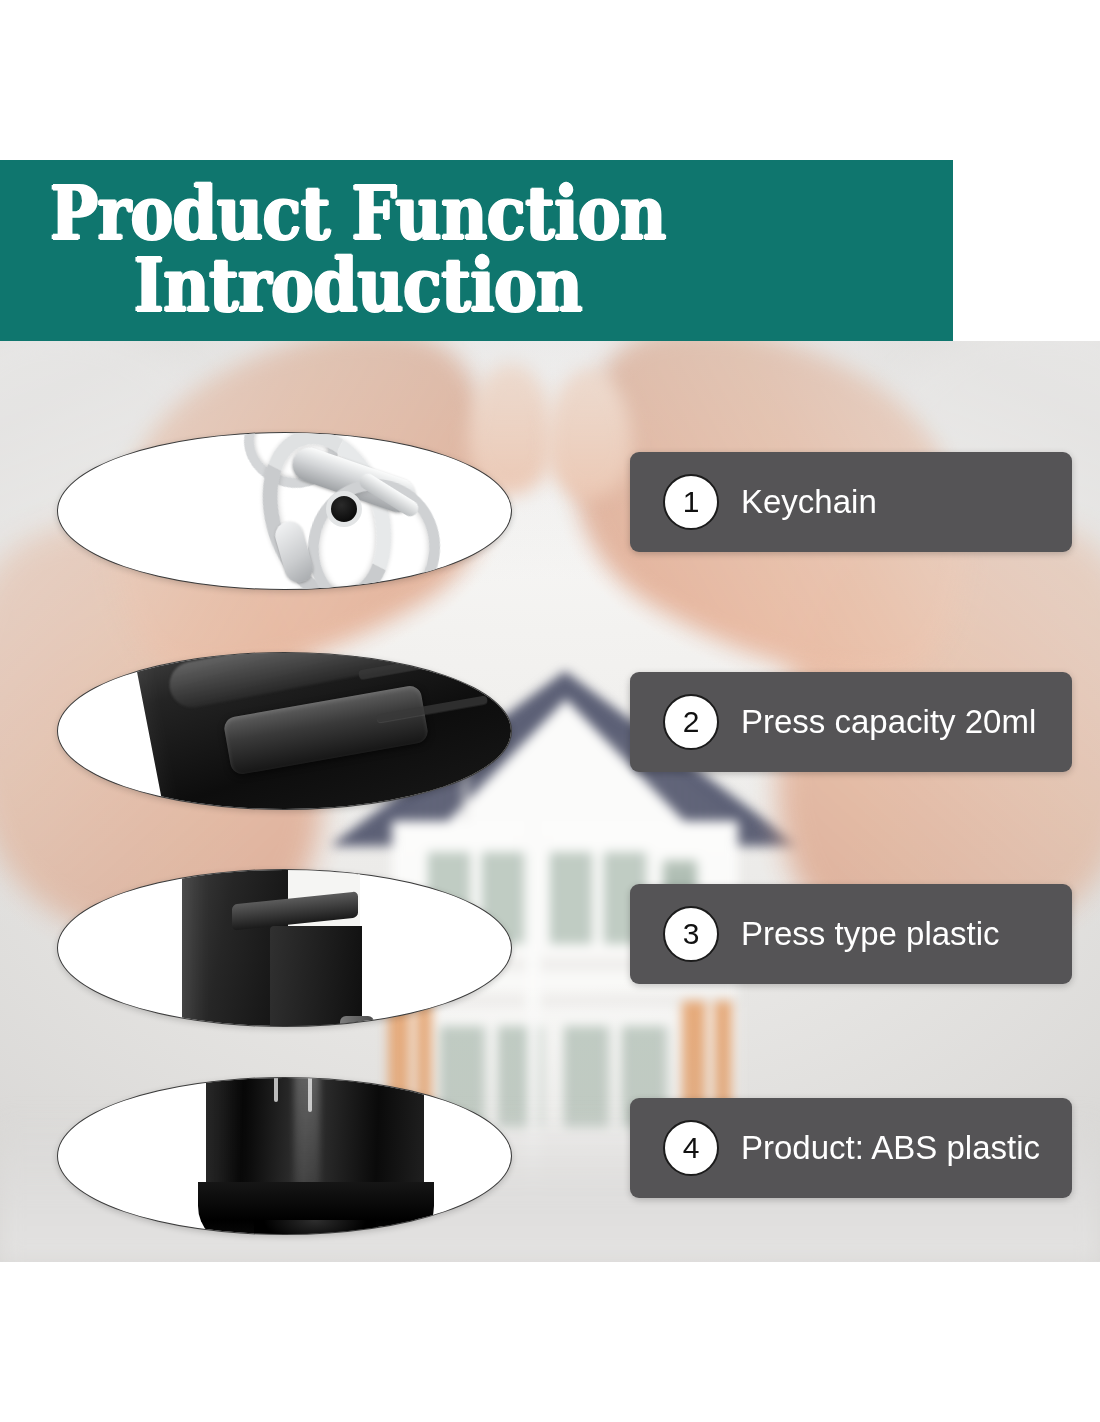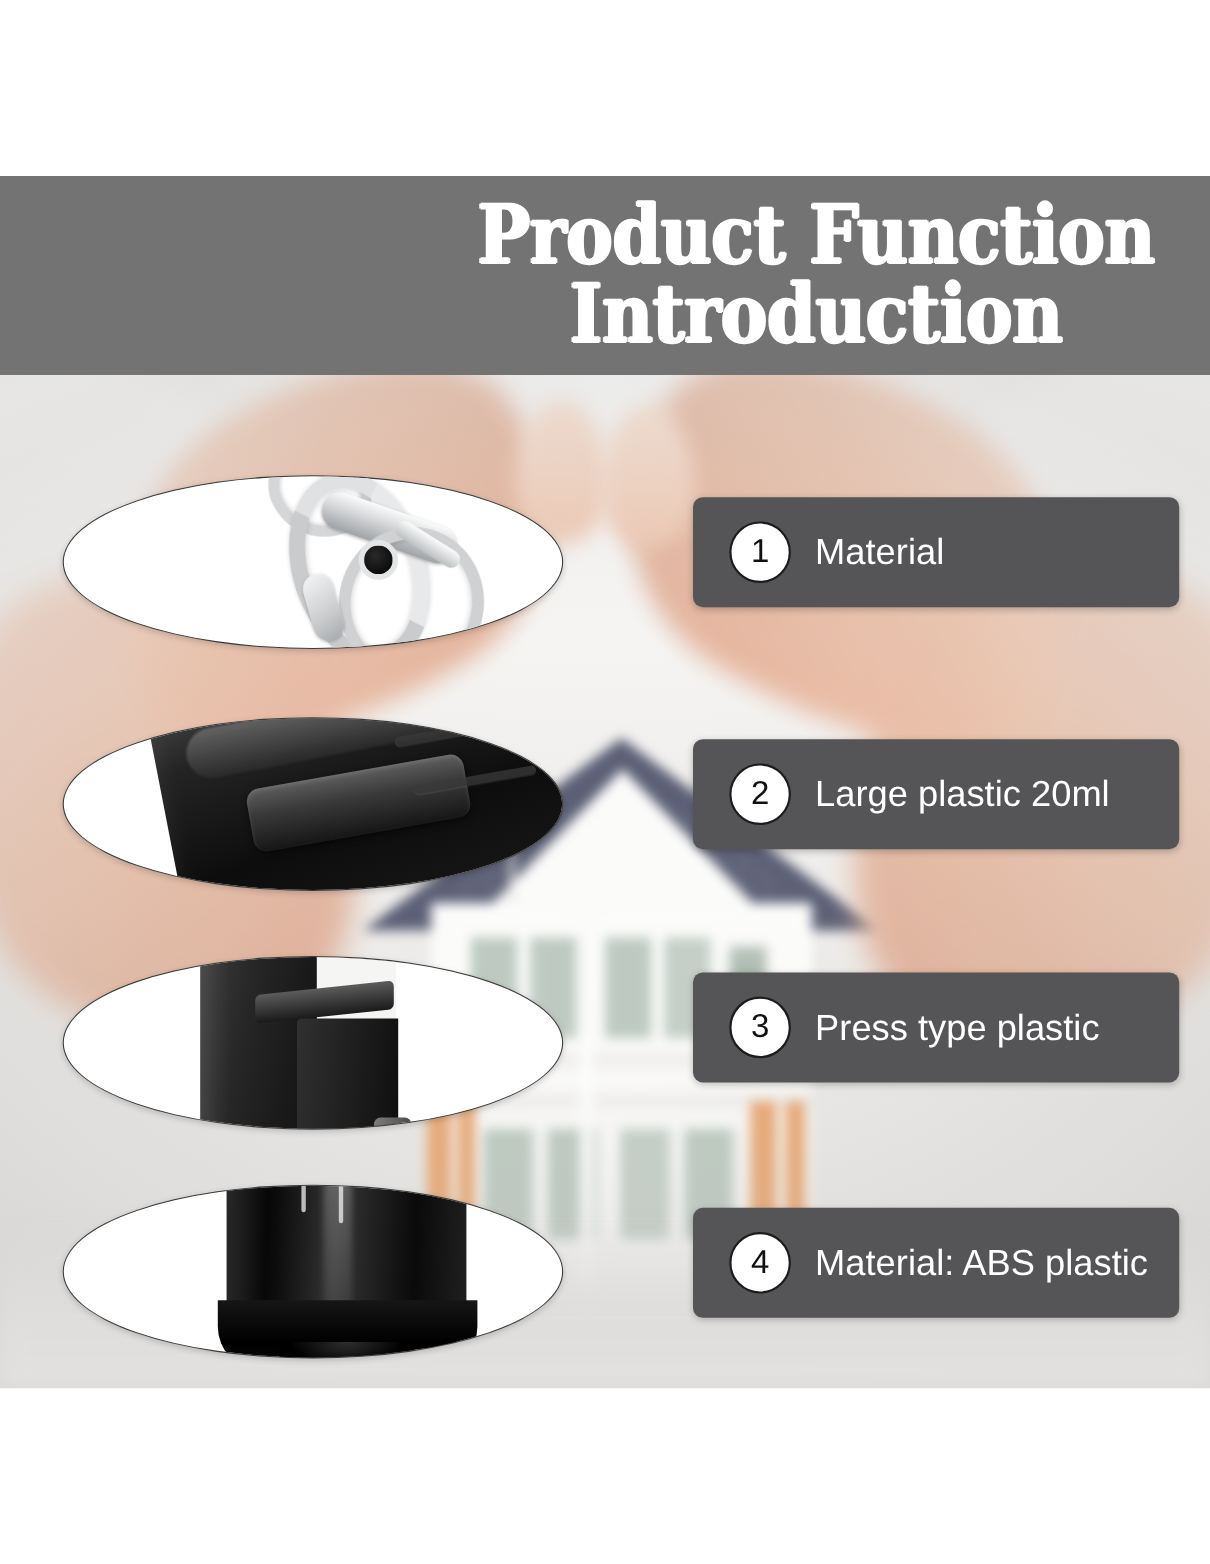--- a/index.html
+++ b/index.html
@@ -4,23 +4,23 @@
 <style>
   html,body{margin:0;padding:0;}
   body{
     width:1100px;height:1422px;background:#ffffff;
     font-family:"Liberation Sans",sans-serif;overflow:hidden;
   }
   .page{position:relative;width:1100px;height:1422px;background:#fff;overflow:hidden;}
 
   
   .banner{
-    position:absolute;left:0;top:160px;width:1100px;height:181px;
-    background:#737373;display:flex;flex-direction:column;
-    align-items:flex-end;justify-content:center;
+    position:absolute;left:0;top:160px;width:953px;height:181px;
+    background:#0f766e;display:flex;flex-direction:column;
+    align-items:flex-start;justify-content:center;
   }
   .banner-title{
     font-family:"DejaVu Serif","Liberation Serif",serif;
     font-weight:700;color:#ffffff;text-align:center;
     font-size:74px;line-height:0.96;letter-spacing:-0.5px;
     transform:scaleX(0.86);transform-origin:center center;
     text-rendering:geometricPrecision;
     text-shadow:1.5px 0 0 #fff,-1.5px 0 0 #fff,0 1px 0 #fff,0 -1px 0 #fff;
   }
   .banner-title span{display:block;white-space:nowrap;}
@@ -367,32 +367,32 @@
         <div class="b4-slit" style="left:250px;top:-62px;height:96px;"></div>
         <div class="b4-gloss"></div>
         <div class="b4-base"></div>
         <div class="b4-foot"></div>
 
       </div>
     </div>
 
     <div class="pill" style="top:111px;">
       <div class="pill-num">1</div>
-      <div class="pill-text">Material</div>
+      <div class="pill-text">Keychain</div>
     </div>
 
     <div class="pill" style="top:331px;">
       <div class="pill-num">2</div>
-      <div class="pill-text">Large plastic 20ml</div>
+      <div class="pill-text">Press capacity 20ml</div>
     </div>
 
     <div class="pill" style="top:543px;">
       <div class="pill-num">3</div>
       <div class="pill-text">Press type plastic</div>
     </div>
 
     <div class="pill" style="top:757px;">
       <div class="pill-num">4</div>
-      <div class="pill-text">Material: ABS plastic</div>
+      <div class="pill-text">Product: ABS plastic</div>
     </div>
 
   </div>
 </div>
 
 </body></html>

